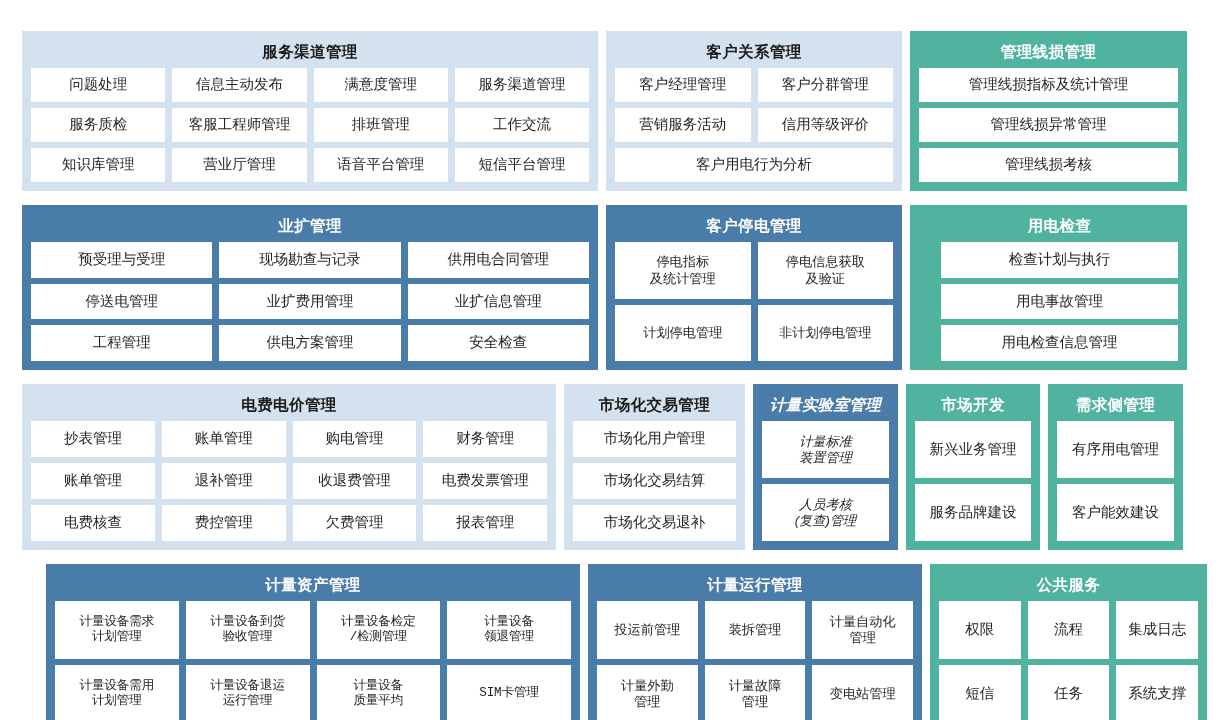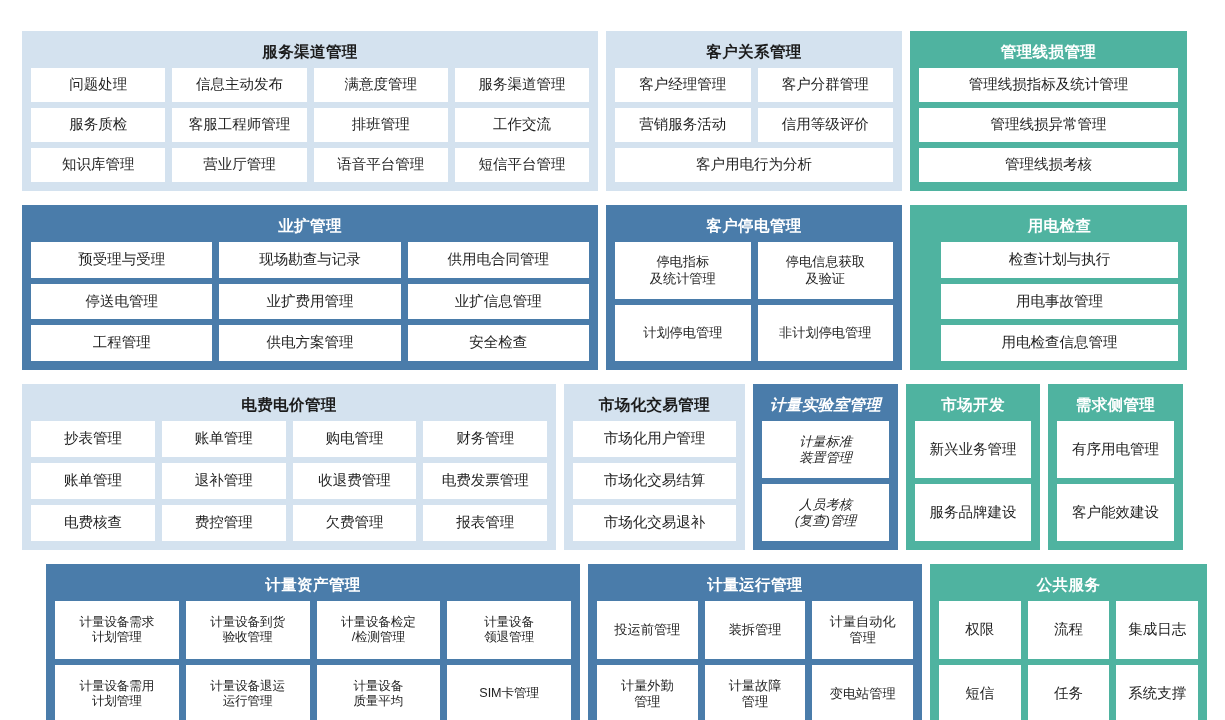--- a/index.html
+++ b/index.html
@@ -87,21 +87,21 @@
     display: flex;
     align-items: center;
     justify-content: center;
     text-align: center;
     white-space: pre-line;
     padding: 1px 3px;
     min-width: 0;
     box-sizing: border-box;
   }
   .tile.small { font-size: 13.2px; }
-  .tile.tiny  { font-size: 12.6px; letter-spacing: -0.1px; }
+  .tile.tiny  { font-size: 12.6px; letter-spacing: -0.1px; font-family: Liberation Mono, monospace; }
 
   
   .p-service   { width: 576px; }
   .p-crm       { width: 296px; }
   .p-loss      { width: 277px; }
 
   .p-expand    { width: 576px; }
   .p-outage    { width: 296px; }
   .p-inspect   { width: 277px; padding-left: 31px; }
 

